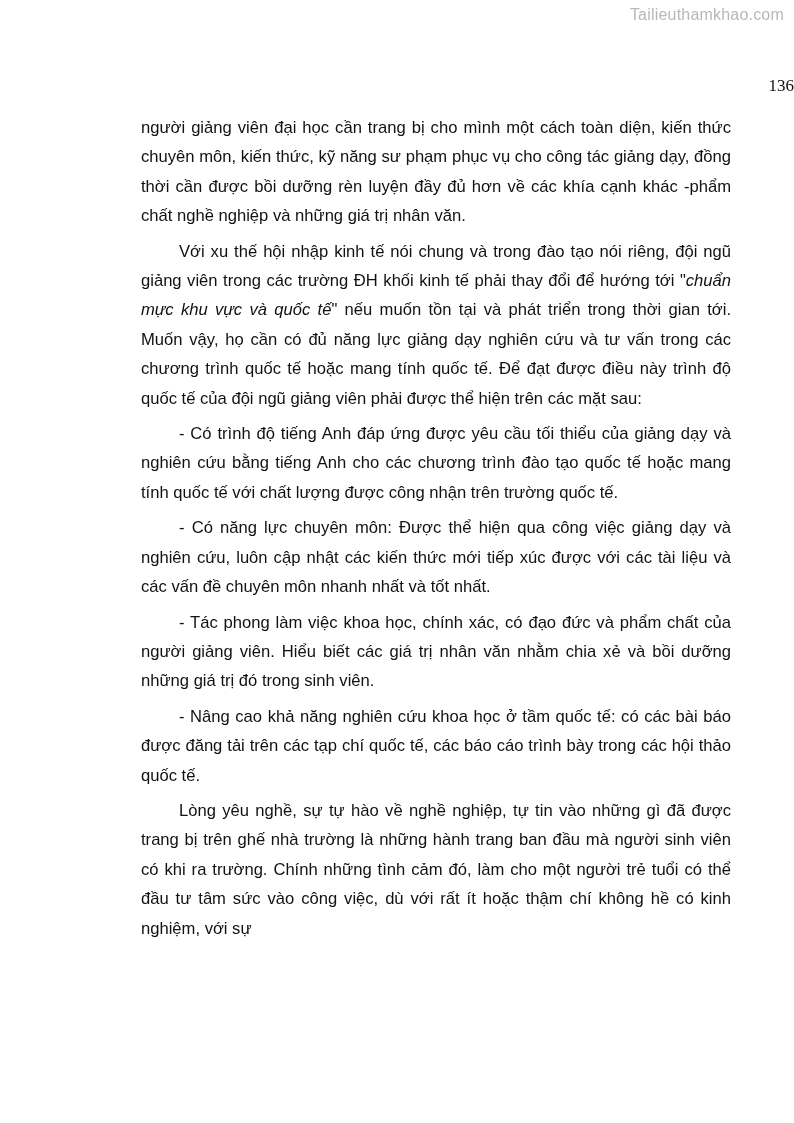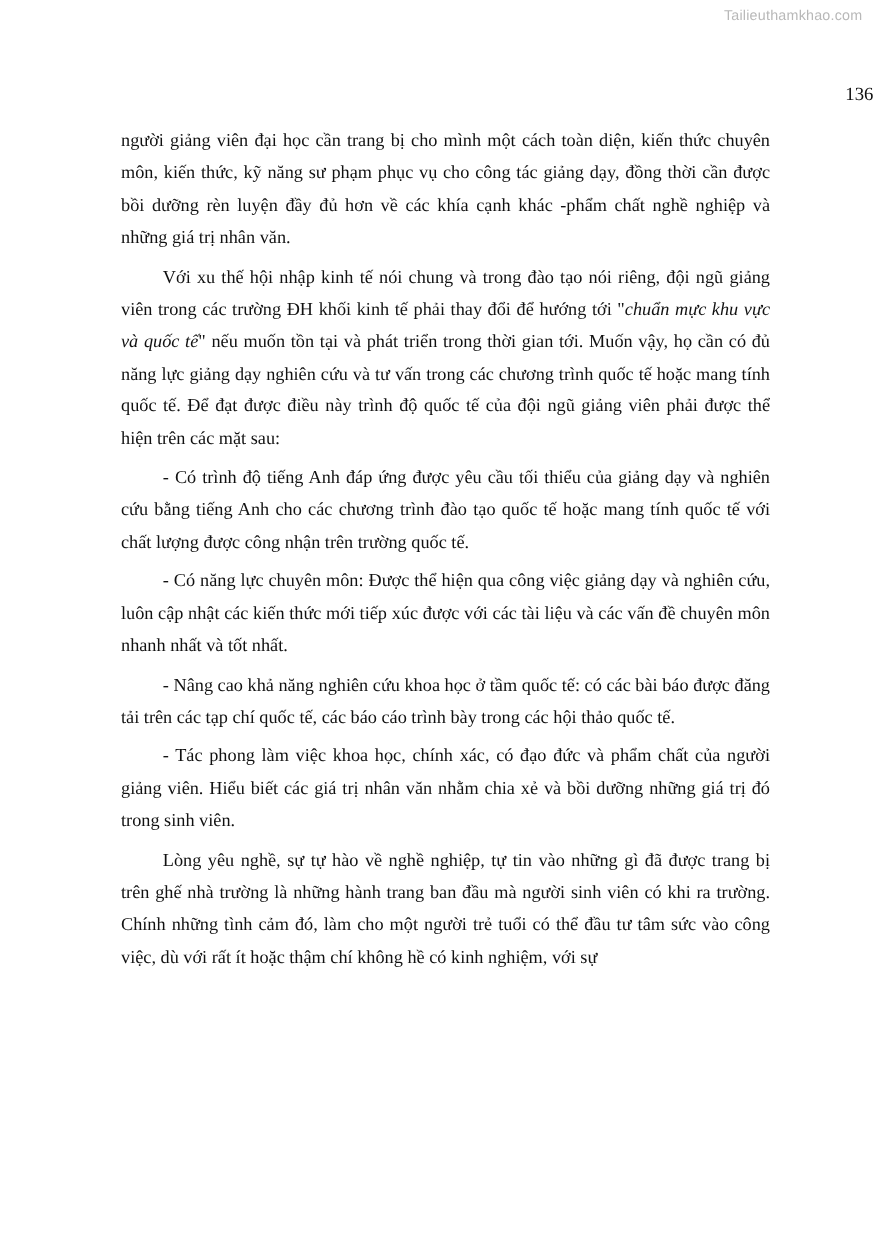--- a/index.html
+++ b/index.html
@@ -1,43 +1,43 @@
 <!DOCTYPE html>
 <html><head>
 <meta charset="utf-8">
 <style>
   html, body { margin: 0; padding: 0; background: #ffffff; }
   body { width: 794px; height: 1123px; position: relative; overflow: hidden; }
   .watermark {
     position: absolute; top: 6px; right: 10px;
-    font-family: "Liberation Sans", sans-serif; font-size: 13px;
+    font-family: "Liberation Sans", sans-serif; font-size: 16px;
     color: #b8b8b8; letter-spacing: 0.2px;
   }
   .page-number {
     position: absolute; top: 76px; left: 0; width: 794px; text-align: right;
     font-family: "Liberation Serif", serif; font-size: 17px; color: #111;
   }
   .body-text {
-    position: absolute; top: 113px; left: 110px; width: 590px;
-    font-family: Liberation Serif, serif; font-size: 16.6px; color: #111;
+    position: absolute; top: 113px; left: 141px; width: 590px;
+    font-family: Liberation Sans, sans-serif; font-size: 16.6px; color: #111;
     line-height: 29.4px;
   }
   .body-text p { margin: 0; text-align: justify; text-align-last: left; }
   .body-text p.indent { text-indent: 38px; }
   .body-text p + p { margin-top: 6px; }
   em { font-style: italic; }
 </style>
 </head>
 <body>
 
 <div class="watermark">Tailieuthamkhao.com</div>
 
 <div class="page-number">136</div>
 
 <div class="body-text">
   <p>người giảng viên đại học cần trang bị cho mình một cách toàn diện, kiến thức chuyên môn, kiến thức, kỹ năng sư phạm phục vụ cho công tác giảng dạy, đồng thời cần được bồi dưỡng rèn luyện đầy đủ hơn về các khía cạnh khác -phẩm chất nghề nghiệp và những giá trị nhân văn.</p>
   <p class="indent"><span>Với xu thế hội nhập kinh tế nói chung và trong đào tạo nói riêng, đội ngũ giảng viên trong các trường ĐH khối kinh tế phải thay đổi để hướng tới "</span><em>chuẩn mực khu vực và quốc tế</em><span>" nếu muốn tồn tại và phát triển trong thời gian tới. Muốn vậy, họ cần có  đủ năng lực giảng dạy nghiên cứu và tư vấn trong các chương trình quốc tế hoặc mang tính quốc tế. Để đạt được điều này trình độ quốc tế của đội ngũ giảng viên phải được thể hiện trên các mặt sau:</span></p>
   <p class="indent">- Có trình độ tiếng Anh đáp ứng được yêu cầu tối thiểu của giảng dạy và nghiên cứu bằng tiếng Anh cho các chương trình đào tạo quốc tế hoặc mang tính quốc tế với chất lượng được công nhận trên trường quốc tế.</p>
   <p class="indent">- Có năng lực chuyên môn: Được thể hiện qua công việc giảng dạy và nghiên cứu, luôn cập nhật các kiến thức mới tiếp xúc được với các tài liệu và các vấn đề chuyên môn nhanh nhất và tốt nhất.</p>
+  <p class="indent">- Tác phong làm việc khoa học, chính xác, có đạo đức và phẩm chất của người giảng viên. Hiểu biết các giá trị nhân văn nhằm chia xẻ và bồi dưỡng những giá trị đó trong sinh viên.</p>
   <p class="indent">- Nâng cao khả năng nghiên cứu khoa học ở tầm quốc tế: có các bài báo được đăng tải trên các tạp chí quốc tế, các báo cáo  trình bày trong các hội thảo quốc tế.</p>
-  <p class="indent">- Tác phong làm việc khoa học, chính xác, có đạo đức và phẩm chất của người giảng viên. Hiểu biết các giá trị nhân văn nhằm chia xẻ và bồi dưỡng những giá trị đó trong sinh viên.</p>
   <p class="indent">Lòng yêu nghề, sự tự hào về nghề nghiệp, tự tin vào những gì đã được trang bị trên ghế nhà trường là những hành trang ban đầu mà người sinh viên có khi ra trường. Chính những tình cảm đó, làm cho một người trẻ tuổi có thể đầu tư tâm sức vào công việc, dù với rất ít hoặc thậm chí không hề có kinh nghiệm, với sự</p>
 </div>
 
 </body></html>

